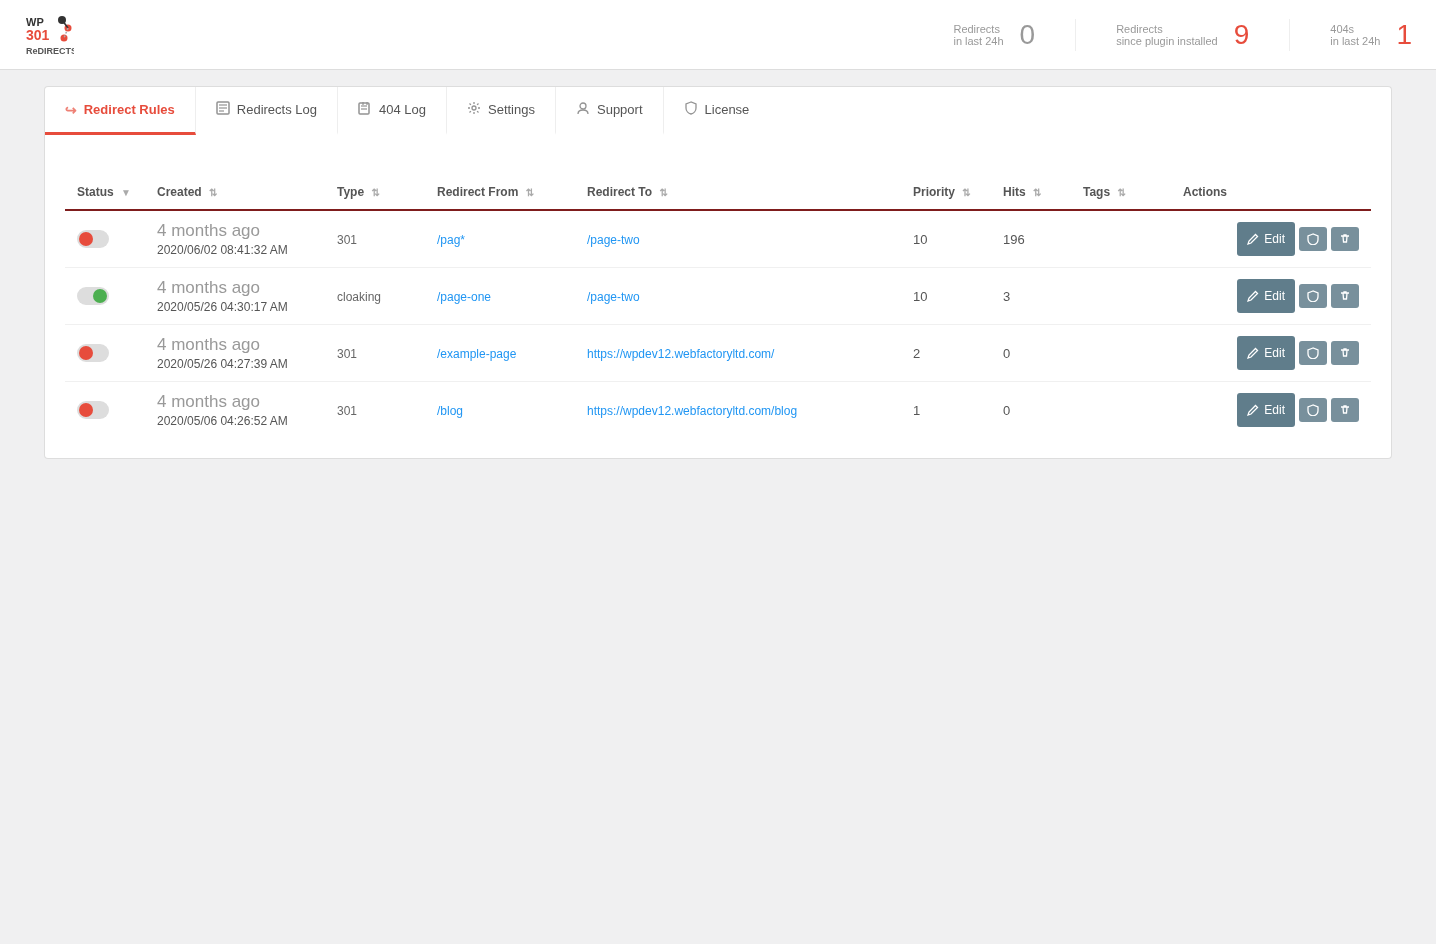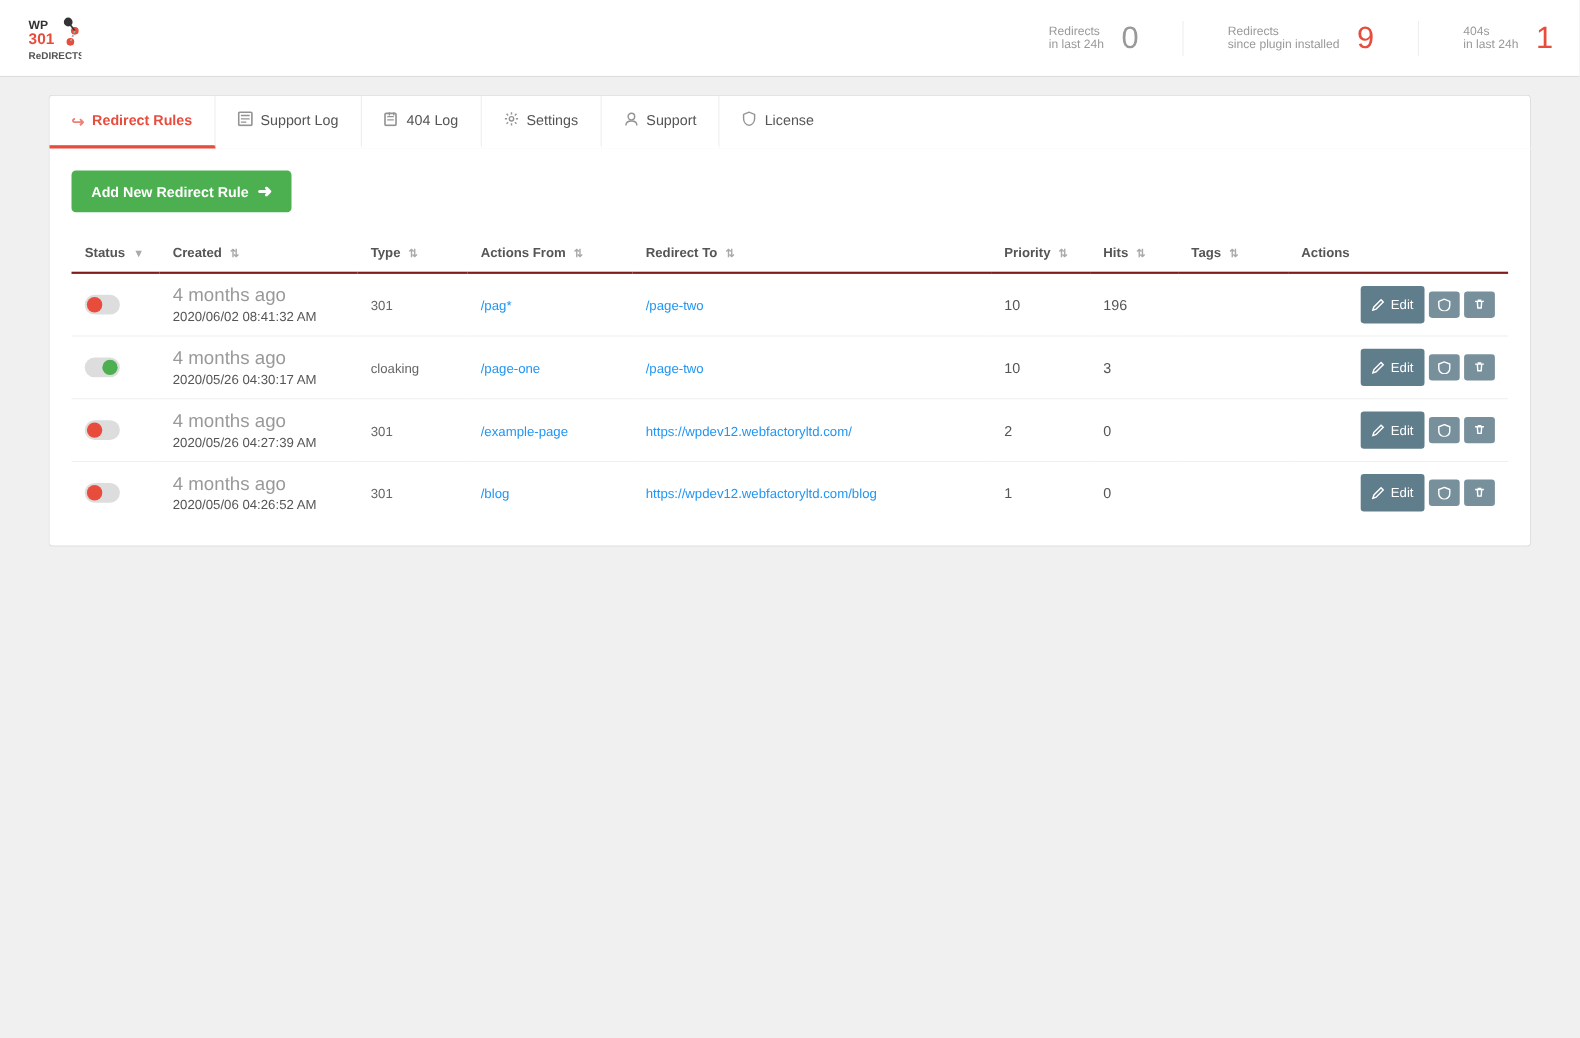--- a/index.html
+++ b/index.html
@@ -128,21 +128,21 @@
     </div>
     <div class="tab">
       <span class="tab-icon">
         <svg width="14" height="14" viewBox="0 0 14 14" fill="none">
             <rect x="1" y="1" width="12" height="12" rx="1" stroke="#666" stroke-width="1.5"></rect>
             <line x1="3" y1="4" x2="11" y2="4" stroke="#666" stroke-width="1.2"></line>
             <line x1="3" y1="7" x2="11" y2="7" stroke="#666" stroke-width="1.2"></line>
             <line x1="3" y1="10" x2="8" y2="10" stroke="#666" stroke-width="1.2"></line>
           </svg>
       </span>
-      <span>Support Log</span>
+      <span>Redirects Log</span>
     </div>
     <div class="tab">
       <span class="tab-icon">
         <svg width="14" height="14" viewBox="0 0 14 14" fill="none">
             <rect x="1" y="2" width="10" height="11" rx="1" stroke="#666" stroke-width="1.5"></rect>
             <line x1="3" y1="5" x2="9" y2="5" stroke="#666" stroke-width="1.2"></line>
             <line x1="3" y1="8" x2="9" y2="8" stroke="#666" stroke-width="1.2"></line>
             <path d="M9 1v3" stroke="#666" stroke-width="1.2"></path>
             <path d="M5 1v3" stroke="#666" stroke-width="1.2"></path>
           </svg>
@@ -173,43 +173,39 @@
             <path d="M7 1L2 3v4c0 3 2.2 5.5 5 6 2.8-.5 5-3 5-6V3L7 1z" stroke="#666" stroke-width="1.3"></path>
           </svg>
       </span>
       <span>License</span>
     </div>
   </div>
 
   <div class="content-area">
 
     <div class="toolbar">
-      <button class="add-btn">
-        <span>Add New Redirect Rule</span>
-        <span class="add-btn-arrow">➜</span>
-      </button>
     </div>
 
     <table class="table-wrap">
       <thead>
         <tr>
           <th class="th-status">
             <span>Status</span>
             <span class="sort-icon">▼</span>
           </th>
           <th class="th-created">
             <span>Created</span>
             <span class="sort-icon">⇅</span>
           </th>
           <th class="th-type">
             <span>Type</span>
             <span class="sort-icon">⇅</span>
           </th>
           <th class="th-from">
-            <span>Actions From</span>
+            <span>Redirect From</span>
             <span class="sort-icon">⇅</span>
           </th>
           <th class="th-to">
             <span>Redirect To</span>
             <span class="sort-icon">⇅</span>
           </th>
           <th class="th-priority">
             <span>Priority</span>
             <span class="sort-icon">⇅</span>
           </th>

